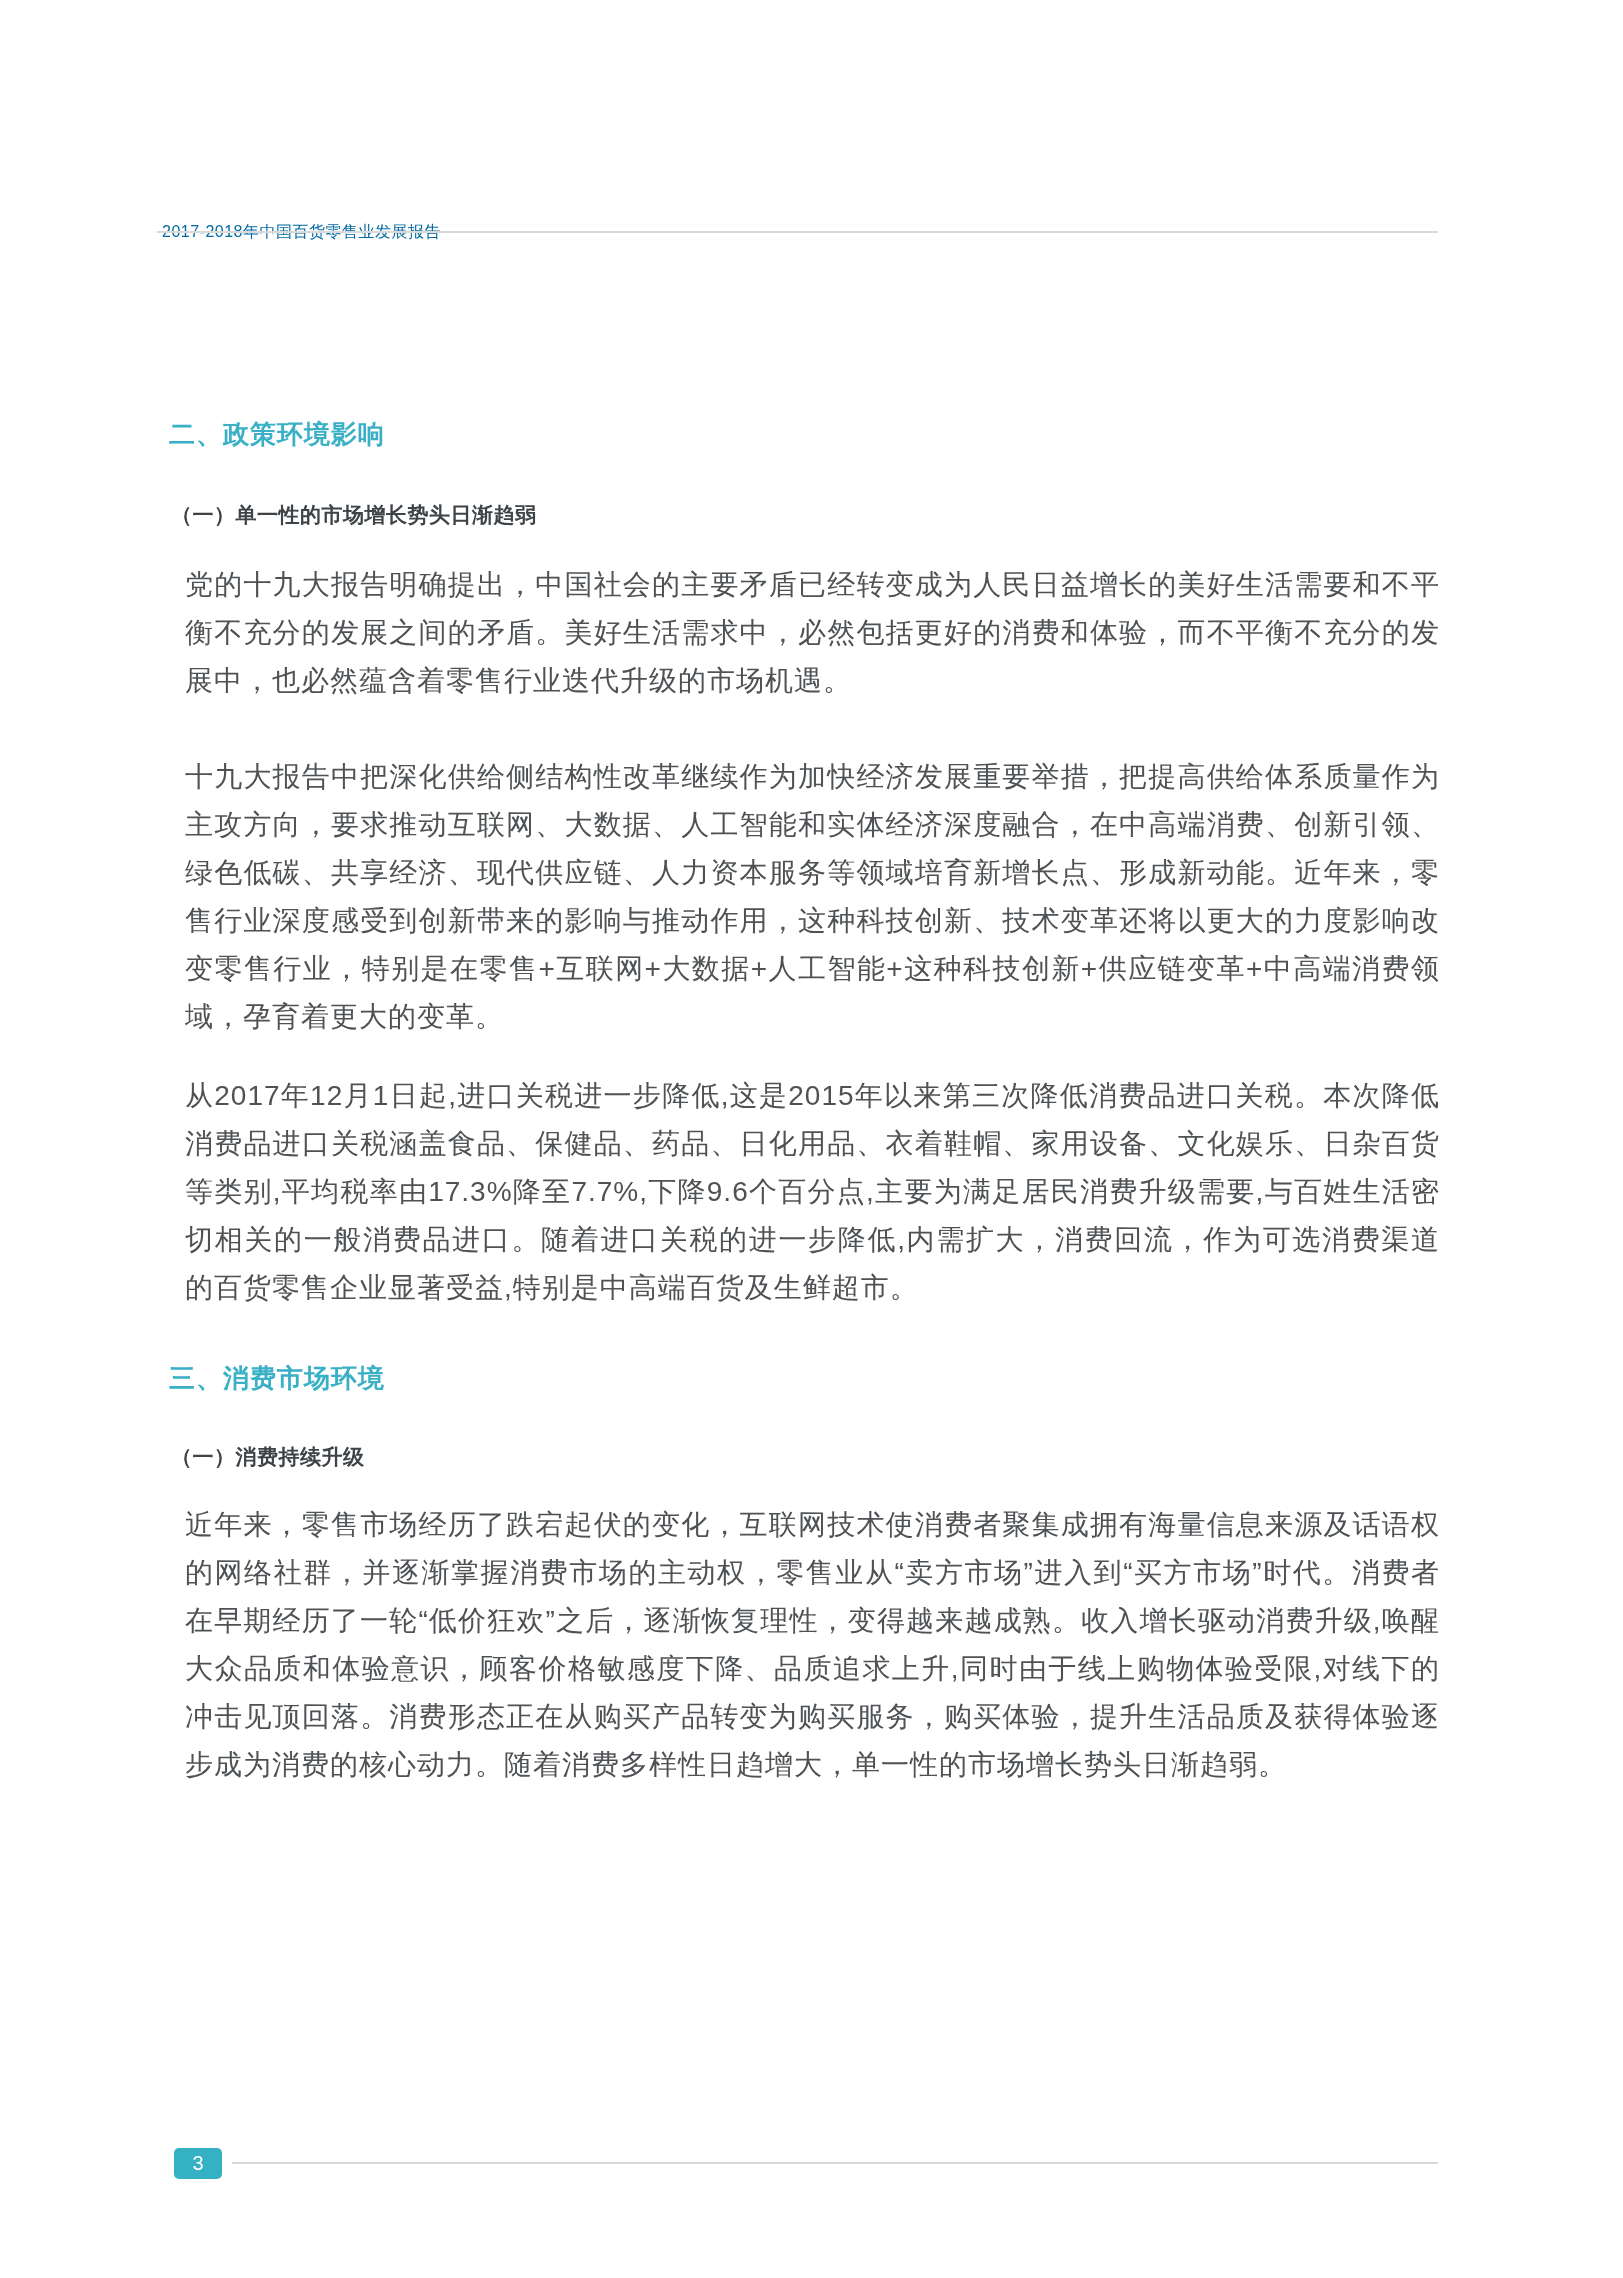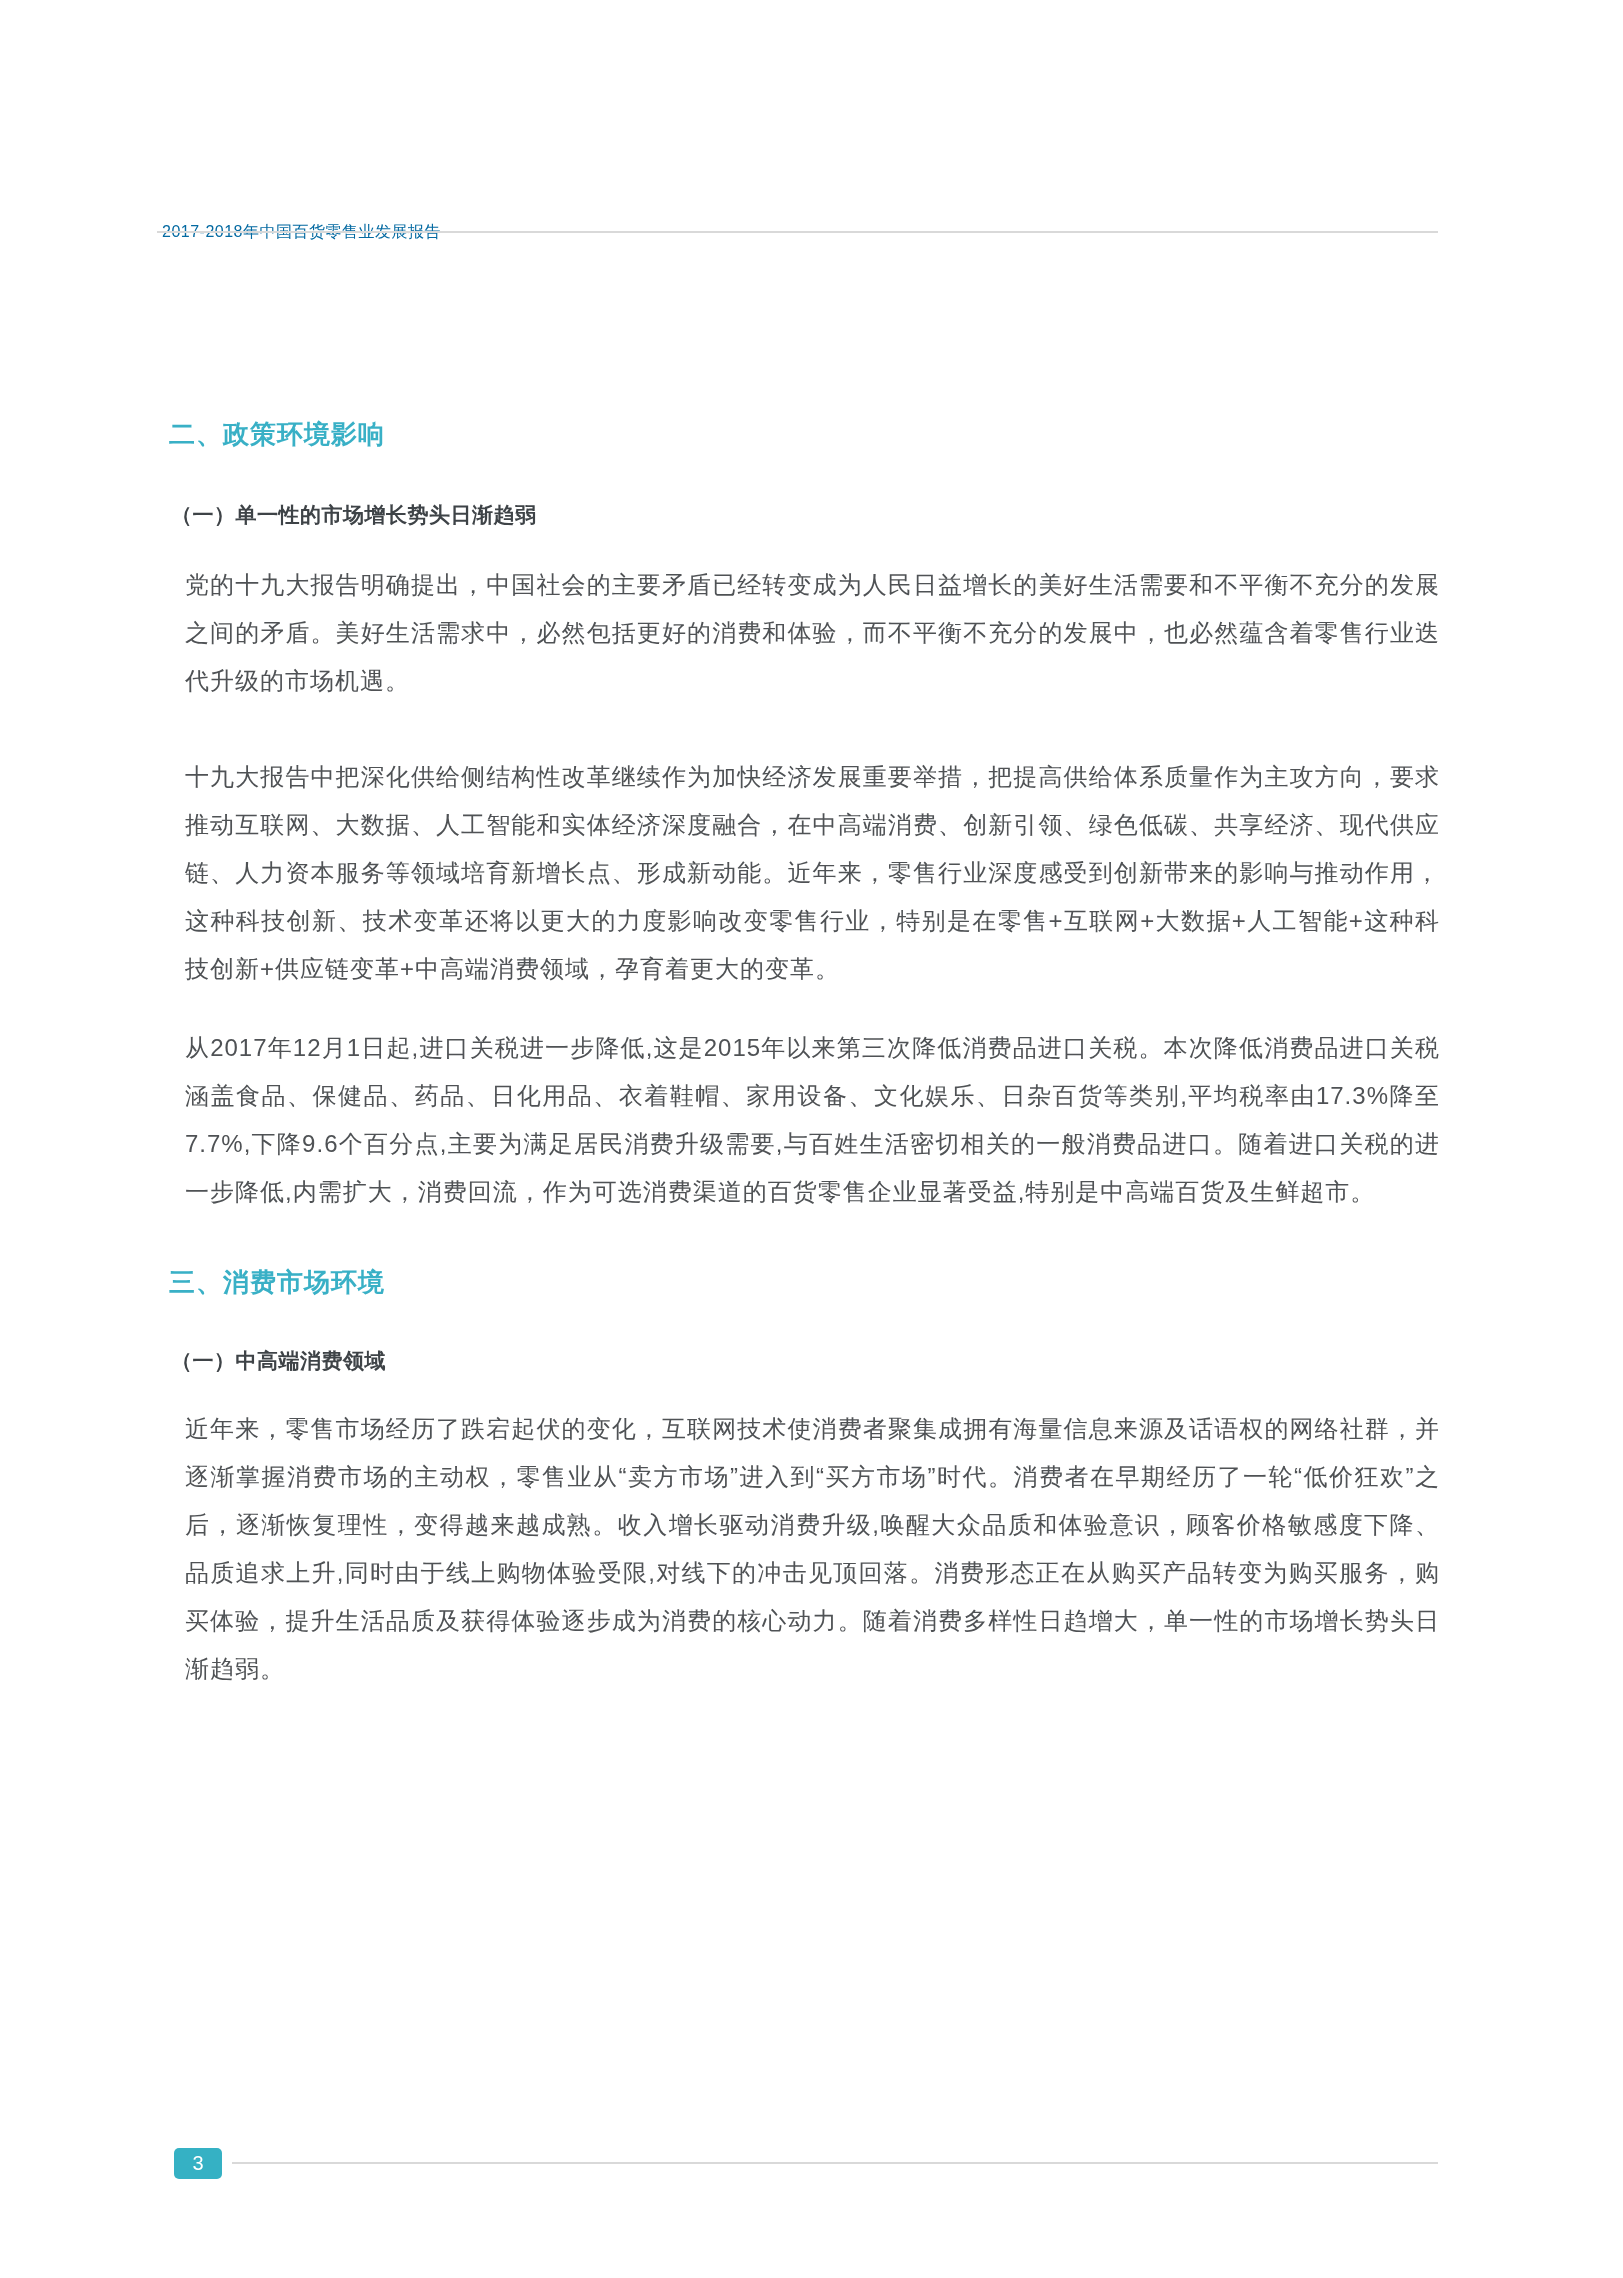--- a/index.html
+++ b/index.html
@@ -53,21 +53,21 @@
     line-height: 28px;
     font-weight: 700;
     color: #3e4347;
     letter-spacing: 0.5px;
   }
   .sub-heading.s1 { margin-top: 50px; }
   .sub-heading.s2 { margin-top: 52px; }
   .sub-heading.s3 { margin-top: 48px; }
   .para {
     margin: 0;
-    font-size: 24px;
+    font-size: 28px;
     line-height: 48px;
     color: #4f5255;
     text-align: justify;
     text-justify: inter-ideograph;
     letter-spacing: 1px;
   }
   .para.p1 { margin-top: 32px; }
   .para.p2 { margin-top: 48px; }
   .para.p3 { margin-top: 31px; }
   .para.p4 { margin-top: 30px; }
@@ -110,21 +110,21 @@
 
     <p class="para p1">党的十九大报告明确提出，中国社会的主要矛盾已经转变成为人民日益增长的美好生活需要和不平衡不充分的发展之间的矛盾。美好生活需求中，必然包括更好的消费和体验，而不平衡不充分的发展中，也必然蕴含着零售行业迭代升级的市场机遇。</p>
 
     <p class="para p2">十九大报告中把深化供给侧结构性改革继续作为加快经济发展重要举措，把提高供给体系质量作为主攻方向，要求推动互联网、大数据、人工智能和实体经济深度融合，在中高端消费、创新引领、绿色低碳、共享经济、现代供应链、人力资本服务等领域培育新增长点、形成新动能。近年来，零售行业深度感受到创新带来的影响与推动作用，这种科技创新、技术变革还将以更大的力度影响改变零售行业，特别是在零售+互联网+大数据+人工智能+这种科技创新+供应链变革+中高端消费领域，孕育着更大的变革。</p>
 
 
     <p class="para p3">从2017年12月1日起,进口关税进一步降低,这是2015年以来第三次降低消费品进口关税。本次降低消费品进口关税涵盖食品、保健品、药品、日化用品、衣着鞋帽、家用设备、文化娱乐、日杂百货等类别,平均税率由17.3%降至7.7%,下降9.6个百分点,主要为满足居民消费升级需要,与百姓生活密切相关的一般消费品进口。随着进口关税的进一步降低,内需扩大，消费回流，作为可选消费渠道的百货零售企业显著受益,特别是中高端百货及生鲜超市。</p>
 
     <h1 class="sec-heading second">三、消费市场环境</h1>
 
-    <h2 class="sub-heading s3">（一）中高端消费领域</h2>
+    <h2 class="sub-heading s3">（一）消费持续升级</h2>
 
     <p class="para p4">近年来，零售市场经历了跌宕起伏的变化，互联网技术使消费者聚集成拥有海量信息来源及话语权的网络社群，并逐渐掌握消费市场的主动权，零售业从“卖方市场”进入到“买方市场”时代。消费者在早期经历了一轮“低价狂欢”之后，逐渐恢复理性，变得越来越成熟。收入增长驱动消费升级,唤醒大众品质和体验意识，顾客价格敏感度下降、品质追求上升,同时由于线上购物体验受限,对线下的冲击见顶回落。消费形态正在从购买产品转变为购买服务，购买体验，提升生活品质及获得体验逐步成为消费的核心动力。随着消费多样性日趋增大，单一性的市场增长势头日渐趋弱。</p>
 
   </div>
 
   <span class="page-badge">3</span>
   <div class="footer-rule"></div>
 
 </div>
 

